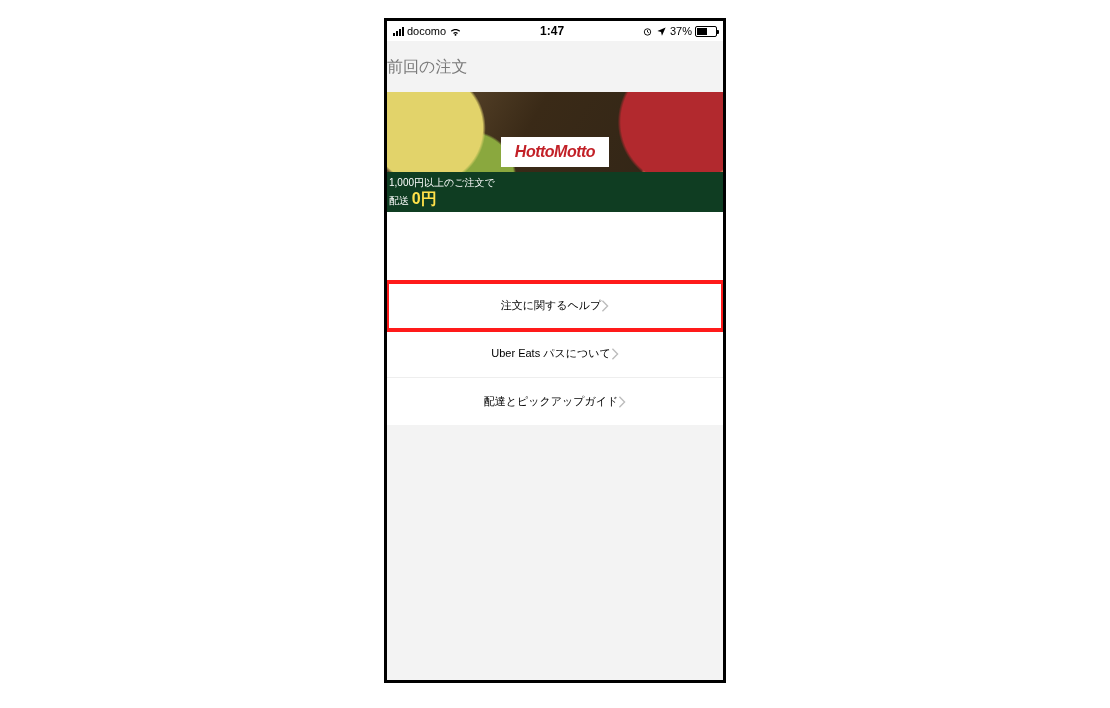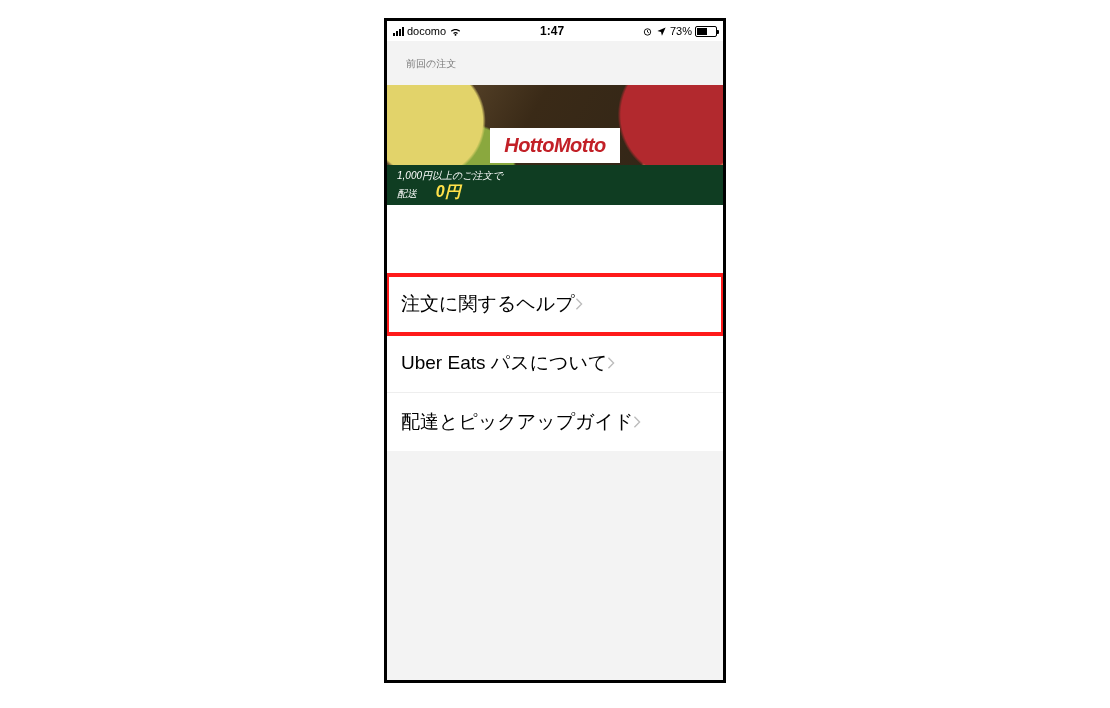--- a/index.html
+++ b/index.html
@@ -95,22 +95,22 @@
       width: 24px; height:24px;
       display:flex; align-items:center; justify-content:center;
       cursor:pointer;
     }
     .nav-title { font-size: 15px; font-weight: 500; color:#000; }
 
     
     .section-header {
       background: #f3f3f3;
       color: #7a7a7a;
-      font-size: 10px;
-      padding: 16px 19px 14px;
+      font-size: 16px;
+      padding: 16px 0 14px;
     }
 
     
     .promo {
       position: relative;
       height: 120px;
       overflow: hidden;
       display:flex;
       align-items:center;
       justify-content:center;
@@ -121,55 +121,54 @@
         radial-gradient(circle at 12% 30%, #e2d36a 0 18%, transparent 19%),
         radial-gradient(circle at 25% 70%, #8aa83e 0 16%, transparent 17%),
         radial-gradient(circle at 88% 25%, #b2292e 0 20%, transparent 21%),
         radial-gradient(circle at 92% 70%, #e8b06b 0 16%, transparent 17%),
         linear-gradient(120deg, #6c5536 0%, #3a2a17 40%, #2f2417 100%);
     }
     .promo-logo-box {
       position:relative;
       background:#fff;
       padding: 6px 14px;
-      font-size: 20px;
+      font-size: 16px;
       font-weight: 700;
       font-style: italic;
       color: #c22027;
       letter-spacing: -0.5px;
       z-index:2;
     }
     .promo-sub {
       position:absolute;
       left:0; right:0; bottom:0;
       background:#0f3d22;
       color:#fff;
       font-size: 10px;
-      padding: 4px 10px 2px;
+      padding: 4px 2px 2px;
       z-index:2;
       line-height:1.3;
-      font-style:italic;
     }
     .promo-sub .yen {
       color:#ffe14a; font-size:16px; font-weight:700;
-      margin-left:16px;
+      margin-left:0;
     }
 
     .spacer-white { height: 70px; background:#fff; }
     .spacer-gray { background:#f3f3f3; flex:1; }
 
     
     .topic-list { background:#fff; }
     .topic-item {
       display:flex;
       align-items:center;
-      justify-content:flex-start;
+      justify-content:center;
       padding: 16px 14px;
       border-bottom: 1px solid #eee;
-      font-size: 19px;
+      font-size: 11px;
       color:#000;
       cursor:pointer;
       position:relative;
     }
     .topic-item:last-child { border-bottom:none; }
     .topic-item .chevron {
       width: 8px; height: 12px;
       color:#bcbcbc;
     }
     .topic-item.highlighted {
@@ -198,21 +197,21 @@
     </div>
     <div class="status-center">1:47</div>
     <div class="status-right">
       <svg class="tiny-icon" viewBox="0 0 24 24">
         <circle cx="12" cy="13" r="7" fill="none" stroke="#000" stroke-width="2"></circle>
         <path d="M12 9v4l3 2" stroke="#000" stroke-width="2" fill="none"></path>
       </svg>
       <svg class="tiny-icon" viewBox="0 0 24 24">
         <path d="M3 11l18-8-8 18-2-8-8-2z" fill="#000"></path>
       </svg>
-      <span>73%</span>
+      <span>37%</span>
       <span class="battery">
         <span class="battery-fill"></span>
       </span>
     </div>
   </div>
 
 
   <div class="section-header">前回の注文</div>
 
   <div class="promo">

